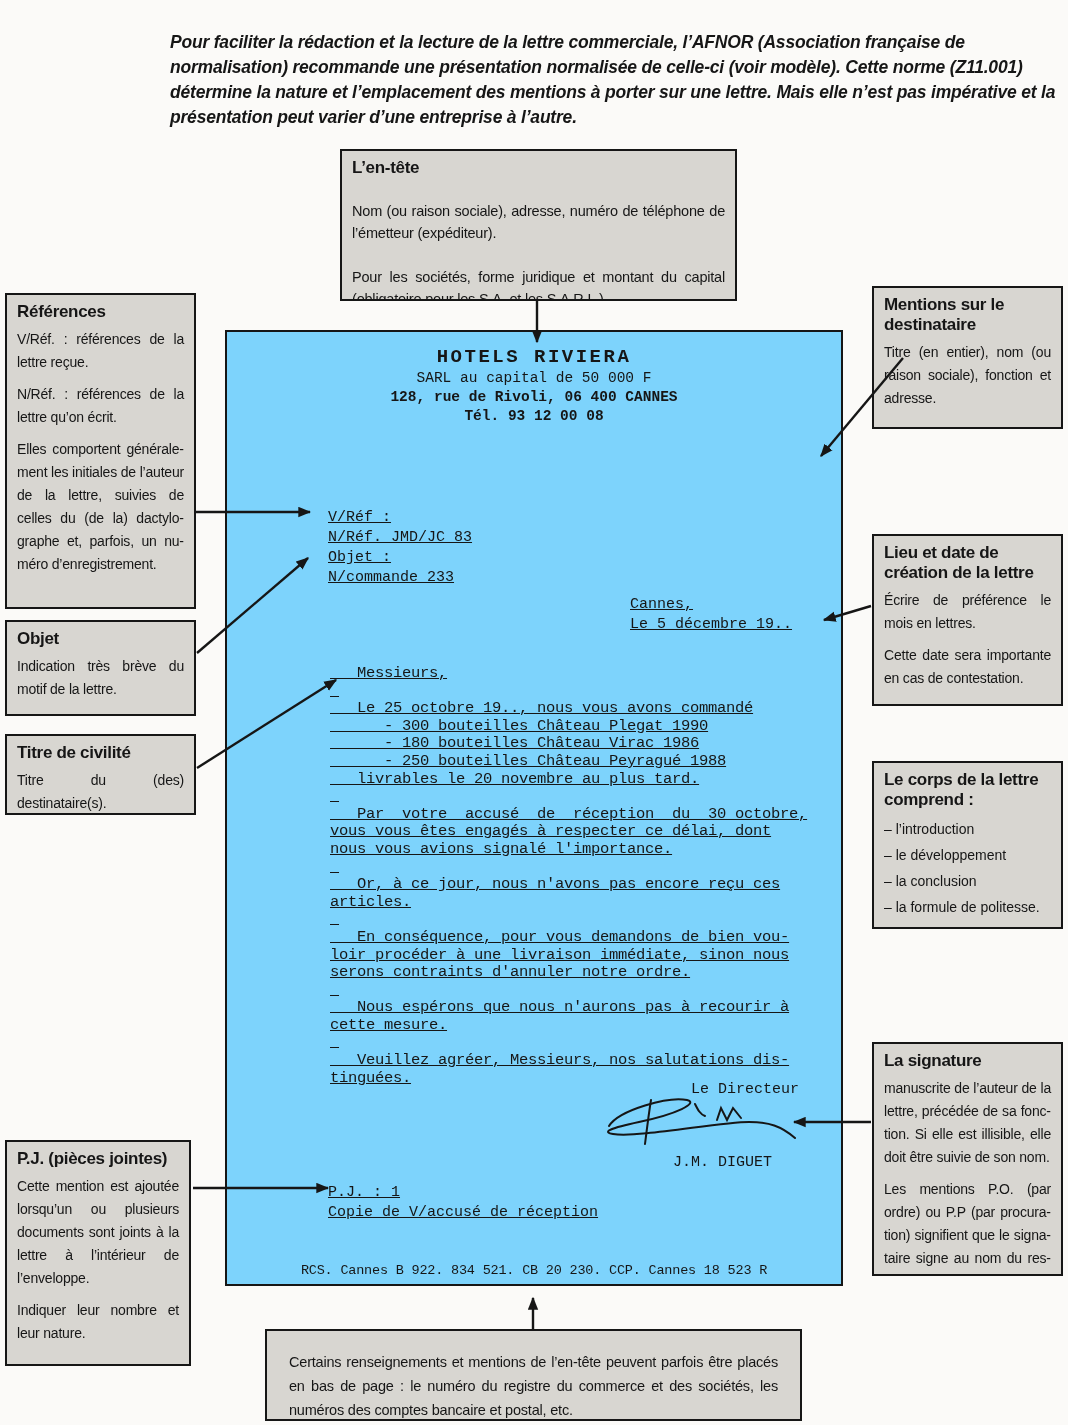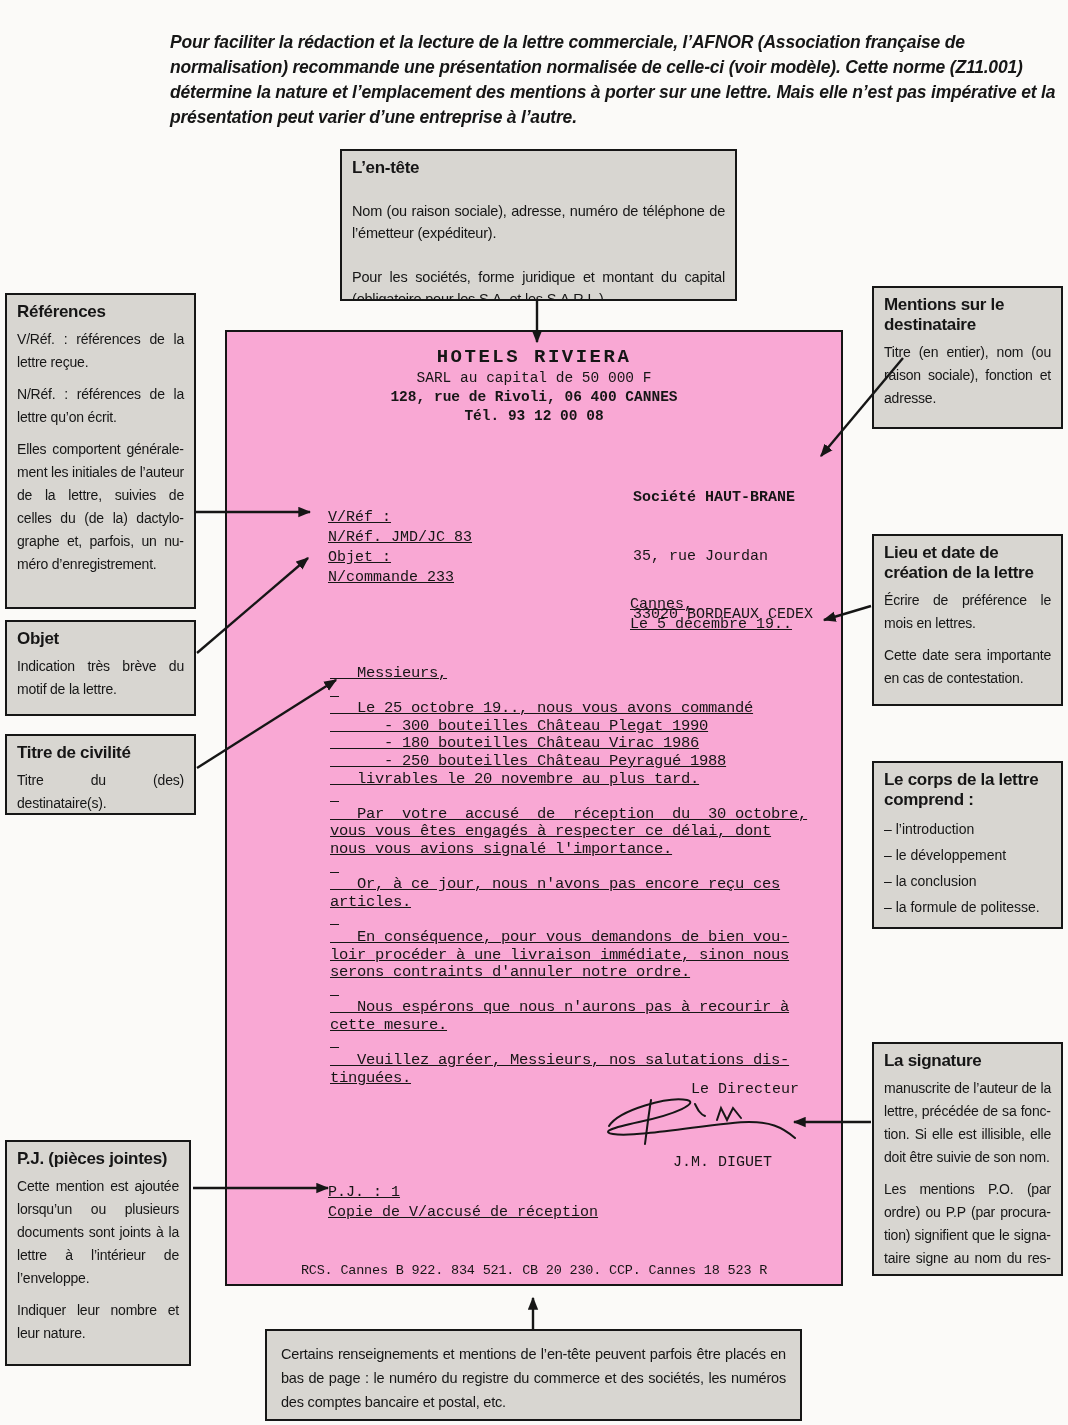--- a/index.html
+++ b/index.html
@@ -24,25 +24,25 @@
     margin:0 0 6px 0;font-size:17px;line-height:20px;font-weight:bold;
     letter-spacing:-0.3px;
   }
   .callout p{
     margin:0 0 9px 0;font-size:14px;line-height:23px;text-align:justify;
     letter-spacing:-0.2px;
   }
   .callout .list-p div{font-size:14px;line-height:26px;}
   #box-entete p{font-size:14.5px;line-height:22px;margin-top:22px;}
   #box-entete{}
-  #box-footer-note p{font-size:14.5px;line-height:24px;margin:4px;}
+  #box-footer-note p{font-size:14.5px;line-height:24px;margin:12px;}
   
   #letter{
     position:absolute;left:225px;top:330px;width:618px;height:956px;
-    background:#f9a8d4;border:2px solid #161616;box-sizing:border-box;
+    background:#7dd3fc;border:2px solid #161616;box-sizing:border-box;
   }
   .mono{font-family:"Liberation Mono","DejaVu Sans Mono",monospace;}
   #lt-head{position:absolute;left:0;right:0;top:13px;text-align:center;}
   #lt-name{font-size:19px;line-height:24px;font-weight:bold;letter-spacing:2.5px;}
   #lt-head .sub{font-size:14.5px;line-height:19px;}
   #lt-head .sub.b{font-weight:bold;}
   #lt-recipient{position:absolute;left:406px;top:117px;font-size:15px;line-height:19.5px;white-space:pre;}
   #lt-recipient .b{font-weight:bold;}
   #lt-refs{position:absolute;left:101px;top:176px;font-size:15px;line-height:20px;white-space:pre;}
   #lt-refs div,#lt-date div,#lt-pj div,#lt-body div{white-space:pre;text-decoration:underline;}
@@ -122,25 +122,20 @@
 </div>
 
 <div id="letter" class="mono">
   <div id="lt-head">
     <div id="lt-name">HOTELS RIVIERA</div>
     <div class="sub">SARL au capital de 50 000 F</div>
     <div class="sub b">128, rue de Rivoli, 06 400 CANNES</div>
     <div class="sub b">Tél. 93 12 00 08</div>
   </div>
 
-  <div id="lt-recipient">
-    <div class="b">Société HAUT-BRANE</div>
-    <div>35, rue Jourdan</div>
-    <div>33020 BORDEAUX CEDEX</div>
-  </div>
 
   <div id="lt-refs"><div class="line">V/Réf :</div><div class="line">N/Réf. JMD/JC 83</div><div class="line">Objet :</div><div class="line">N/commande 233</div></div>
 
   <div id="lt-date">
       <div class="line">Cannes,</div>
       <div class="line">Le 5 décembre 19..</div>
     </div>
 
   <div id="lt-body">
       <div class="line">   Messieurs,</div>

